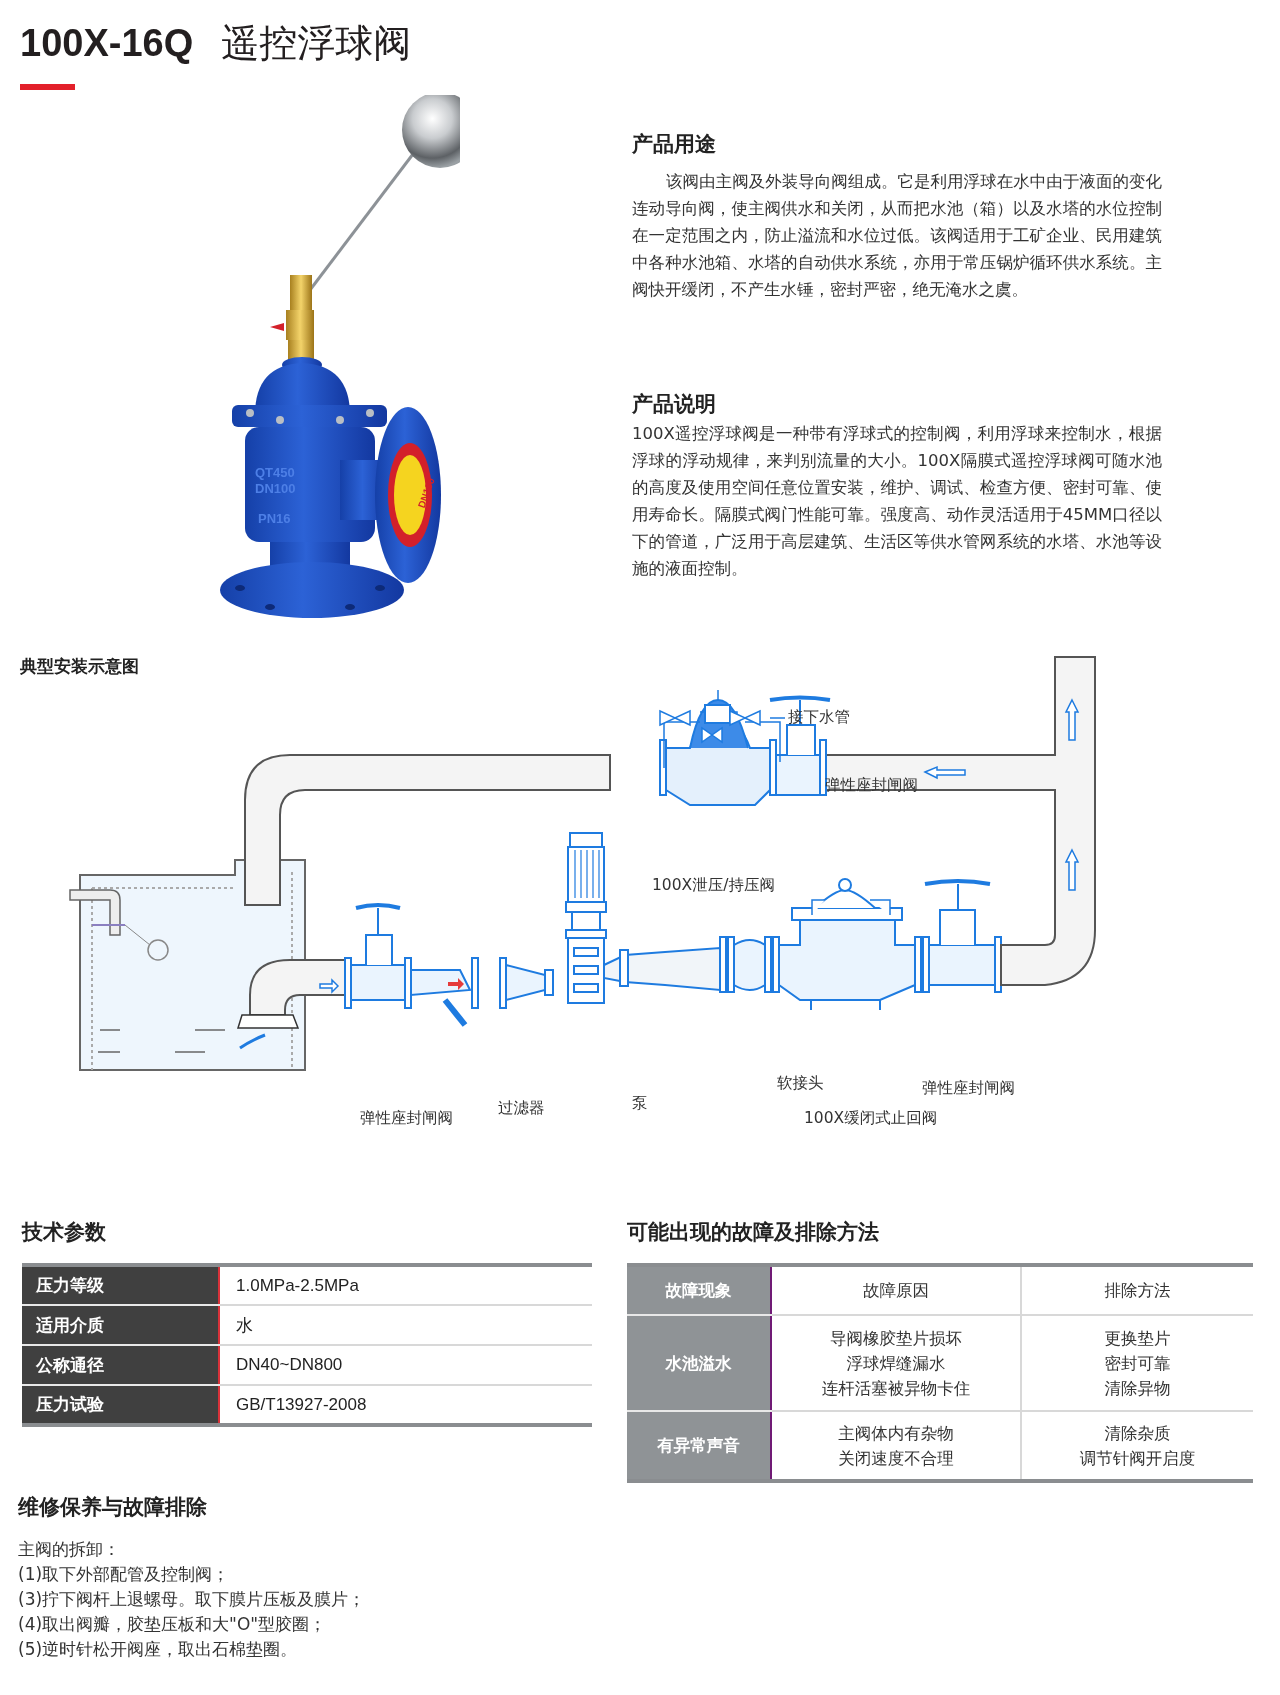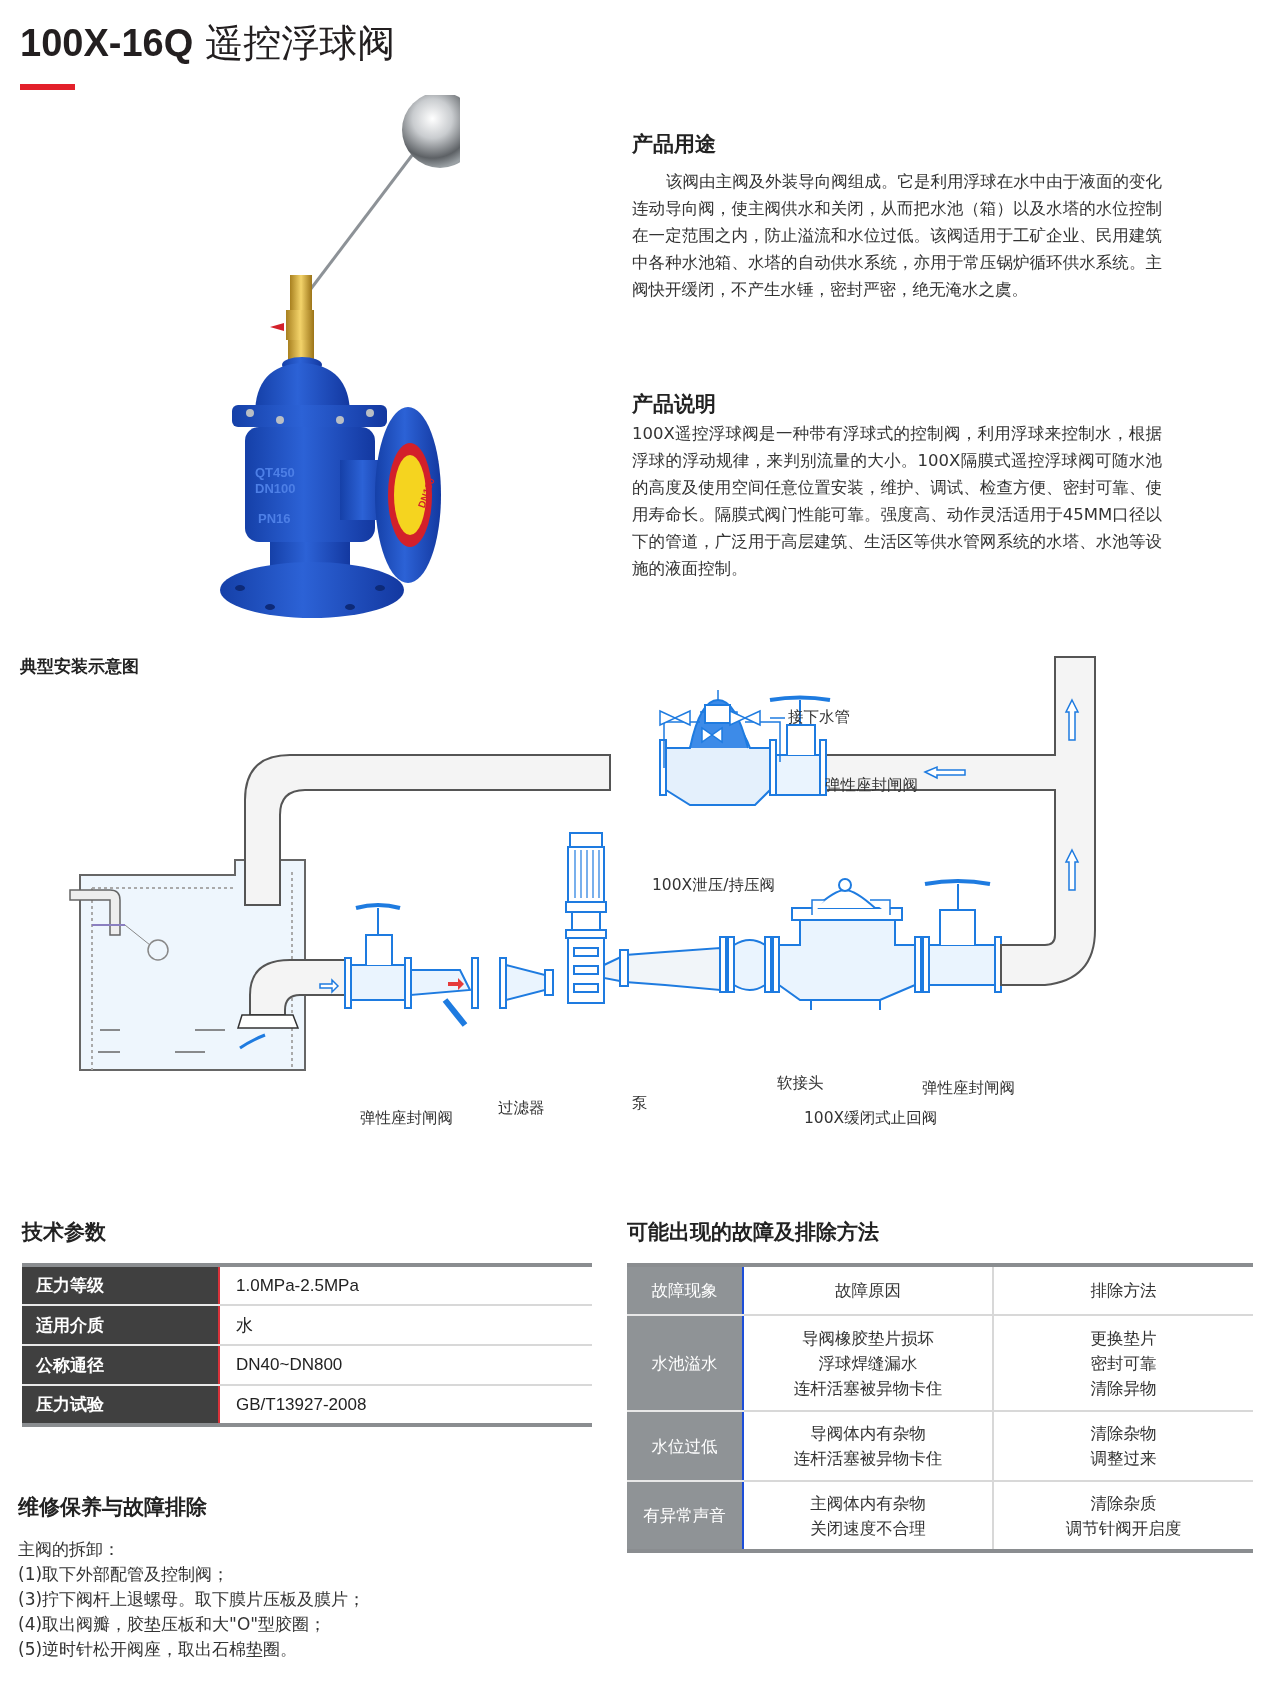--- a/index.html
+++ b/index.html
@@ -1,21 +1,21 @@
 <!DOCTYPE html>
 <html><head>
 <meta charset="utf-8">
 <style>
   * { box-sizing: border-box; margin: 0; padding: 0; }
   html, body { width: 1280px; height: 1695px; background: #ffffff; overflow: hidden; }
   body { position: relative; font-family: "DejaVu Sans", "Liberation Sans", sans-serif; color: #333; }
 
   .page-title { position: absolute; left: 20px; top: 18px; font-size: 38px; color: #231f20; white-space: nowrap; }
   .page-title .model { font-family: "Liberation Sans", sans-serif; font-weight: bold; letter-spacing: 0px; }
-  .page-title .name { font-weight: normal; margin-left: 12px; }
+  .page-title .name { font-weight: normal; margin-left: 28px; }
   .title-underline { position: absolute; left: 20px; top: 84px; width: 55px; height: 6px; background: #e3202a; }
 
   .product-photo { position: absolute; left: 220px; top: 95px; width: 240px; height: 560px; }
 
   .section-heading { position: absolute; font-size: 21px; font-weight: bold; color: #222; white-space: nowrap; }
   .para { position: absolute; font-size: 16.5px; line-height: 27px; color: #333; text-align: justify; }
 
   .diagram-caption { position: absolute; left: 20px; top: 655px; font-size: 17px; font-weight: bold; color: #222; }
   .diag-label { position: absolute; font-size: 15.5px; color: #333; white-space: nowrap; }
 
@@ -23,21 +23,21 @@
   .spec-table { position: absolute; left: 22px; top: 1263px; width: 570px; border-top: 4px solid #8a8d90; border-bottom: 4px solid #8a8d90; border-collapse: collapse; }
   .spec-table td { height: 40px; font-size: 17px; border-bottom: 2px solid #d8d8d8; }
   .spec-table tr:last-child td { border-bottom: none; }
   .spec-table td.k { width: 197px; background: #404040; color: #fff; font-weight: bold; padding-left: 14px; border-right: 2px solid #d9323a; border-bottom: 2px solid #e8e8e8; }
   .spec-table td.v { padding-left: 16px; color: #222; font-family: "Liberation Sans", sans-serif; }
 
   
   .fault-table { position: absolute; left: 627px; top: 1263px; width: 626px; border-top: 4px solid #8a8d90; border-bottom: 4px solid #8a8d90; border-collapse: collapse; }
   .fault-table td { font-size: 16.5px; text-align: center; border-bottom: 2px solid #d8d8d8; line-height: 25px; color: #333; }
   .fault-table tr:last-child td { border-bottom: none; }
-  .fault-table td.k { width: 116px; background: #8f9396; color: #fff; font-weight: normal; border-right: 2px solid #1d4ed8; border-bottom: 2px solid #e8e8e8; }
+  .fault-table td.k { width: 144px; background: #8f9396; color: #fff; font-weight: bold; border-right: 2px solid #701a75; border-bottom: 2px solid #e8e8e8; }
   .fault-table td.c { width: 250px; border-right: 2px solid #d8d8d8; }
   .fault-table .line { display: block; }
 
   .maint-list { position: absolute; left: 18px; top: 1537px; font-size: 17px; line-height: 25px; color: #333; }
   .maint-list div { white-space: nowrap; }
 </style>
 </head>
 <body>
 
 <div class="page-title">
@@ -265,31 +265,20 @@
       <span class="line">浮球焊缝漏水</span>
       <span class="line">连杆活塞被异物卡住</span>
     </td>
     <td>
       <span class="line">更换垫片</span>
       <span class="line">密封可靠</span>
       <span class="line">清除异物</span>
     </td>
   </tr>
   <tr style="height:70px;">
-    <td class="k">水位过低</td>
-    <td class="c">
-      <span class="line">导阀体内有杂物</span>
-      <span class="line">连杆活塞被异物卡住</span>
-    </td>
-    <td>
-      <span class="line">清除杂物</span>
-      <span class="line">调整过来</span>
-    </td>
-  </tr>
-  <tr style="height:70px;">
     <td class="k">有异常声音</td>
     <td class="c">
       <span class="line">主阀体内有杂物</span>
       <span class="line">关闭速度不合理</span>
     </td>
     <td>
       <span class="line">清除杂质</span>
       <span class="line">调节针阀开启度</span>
     </td>
   </tr>

